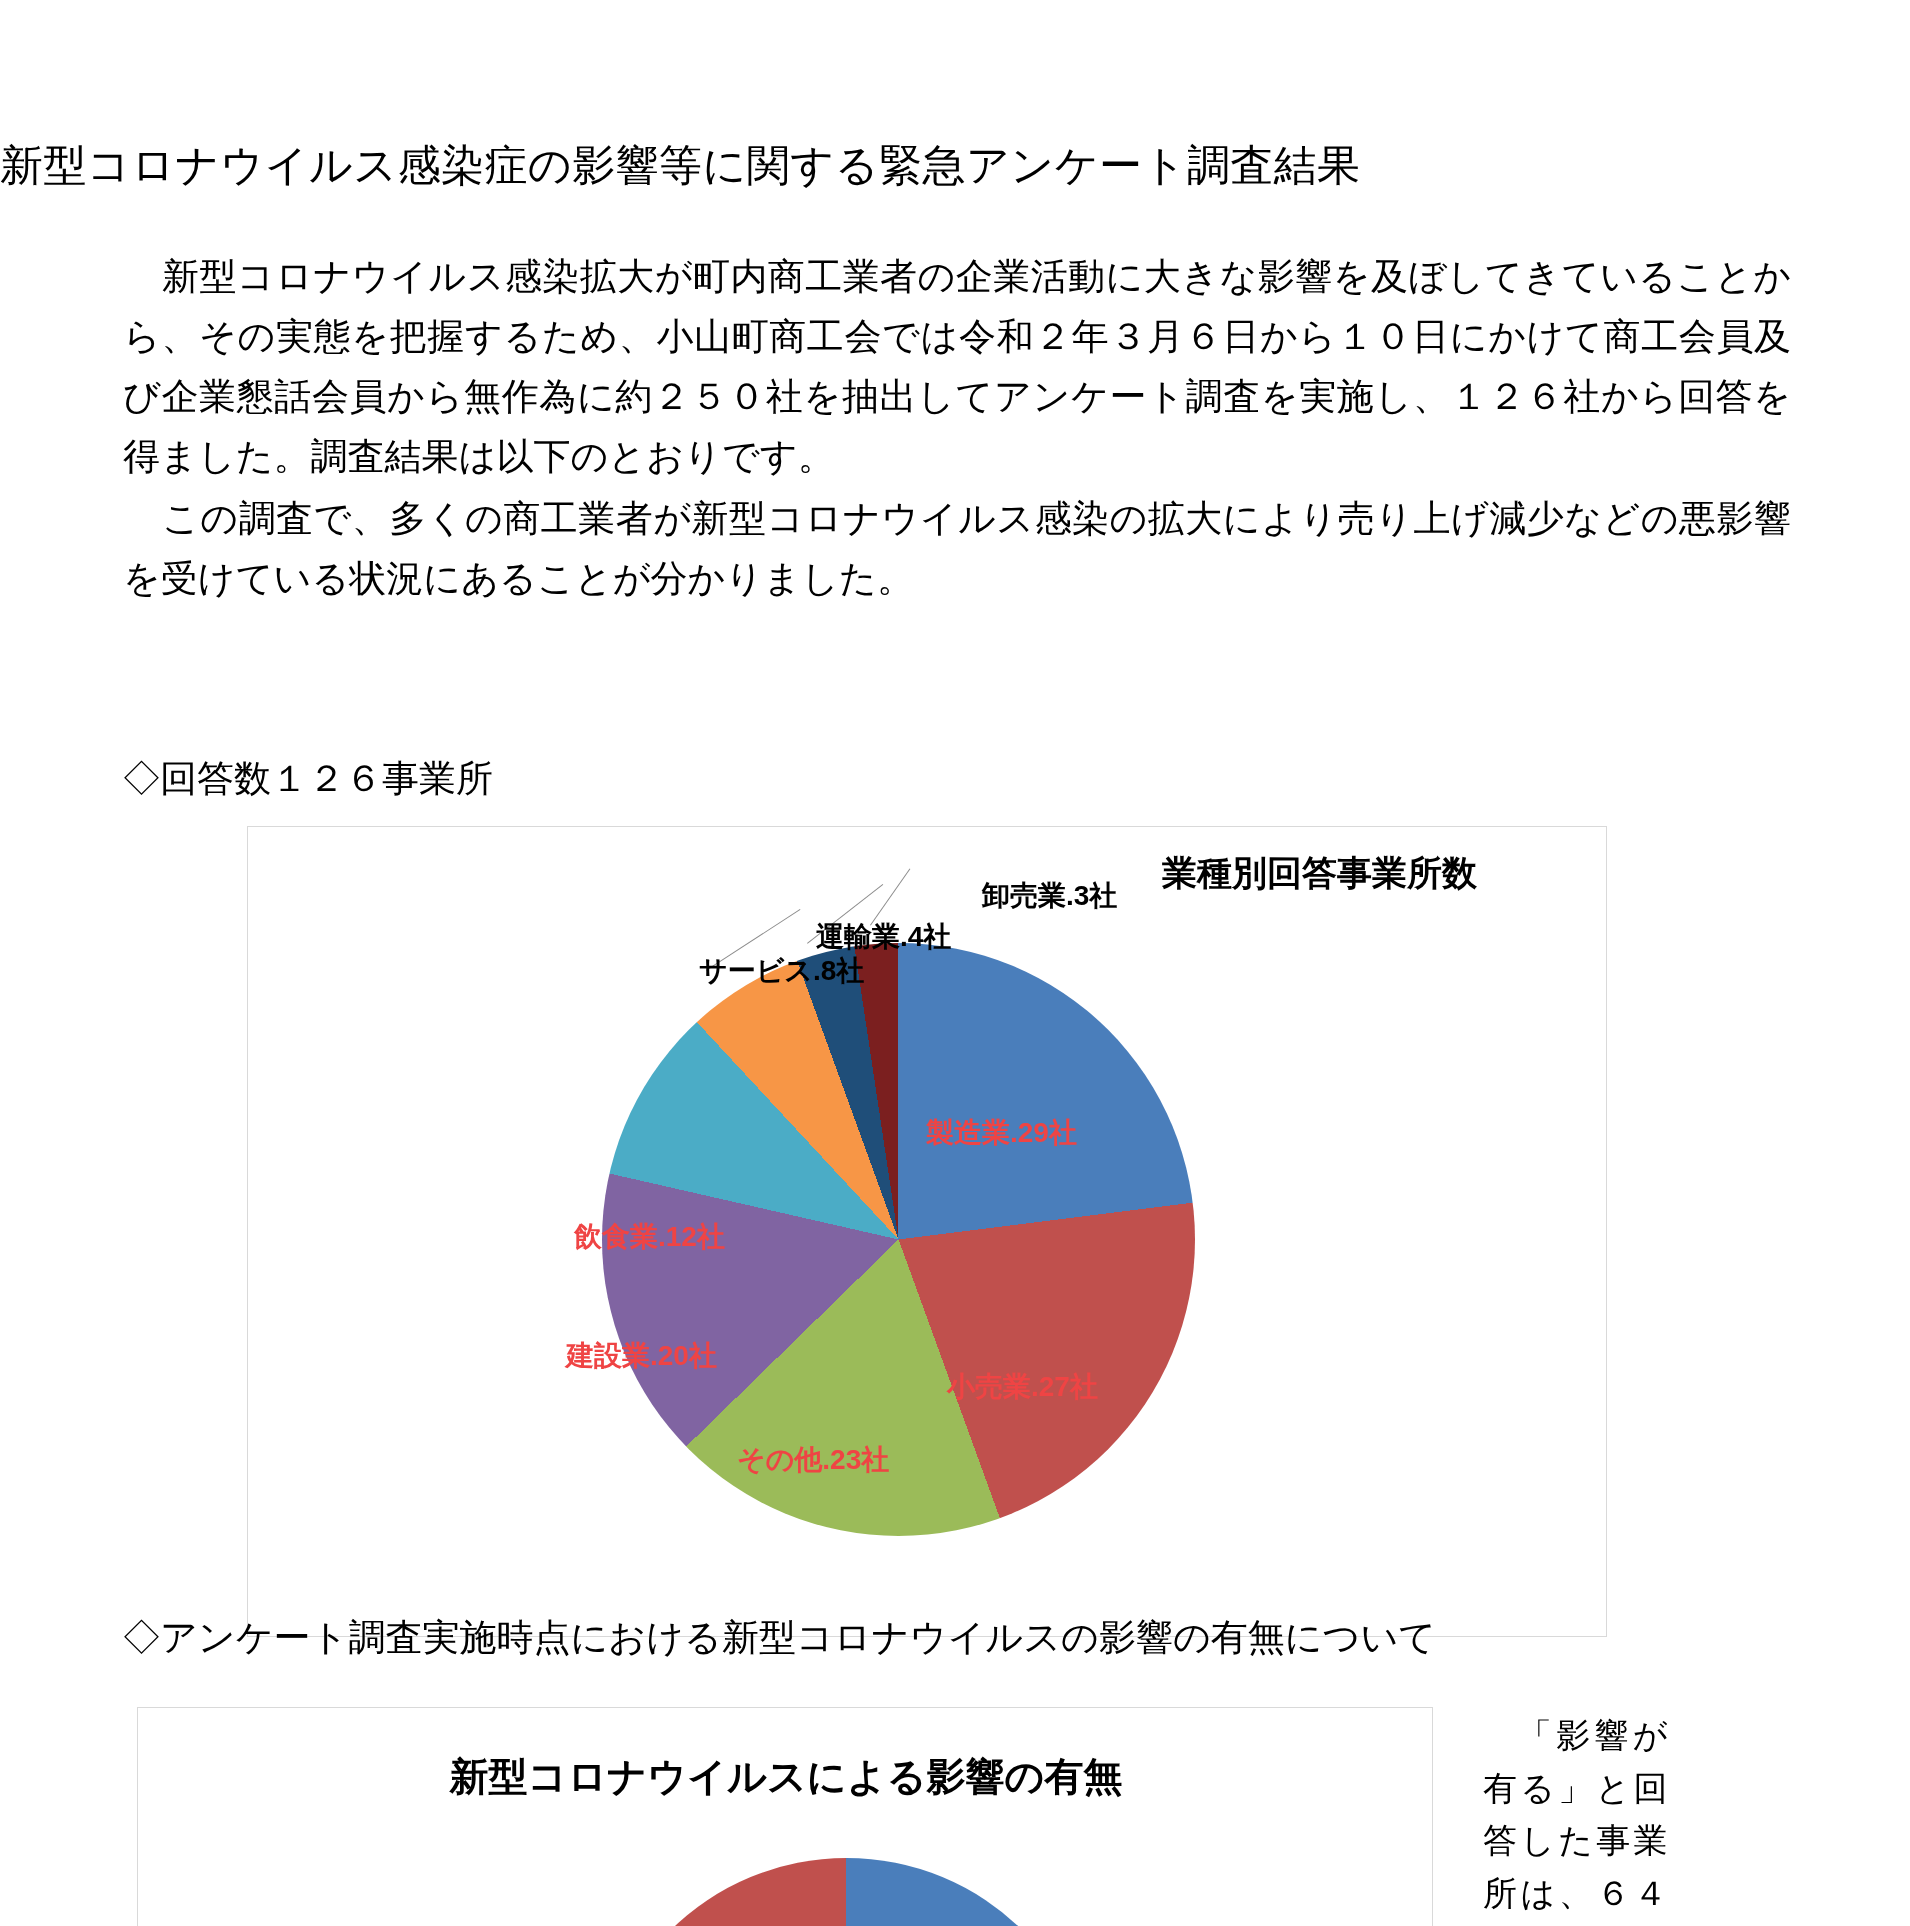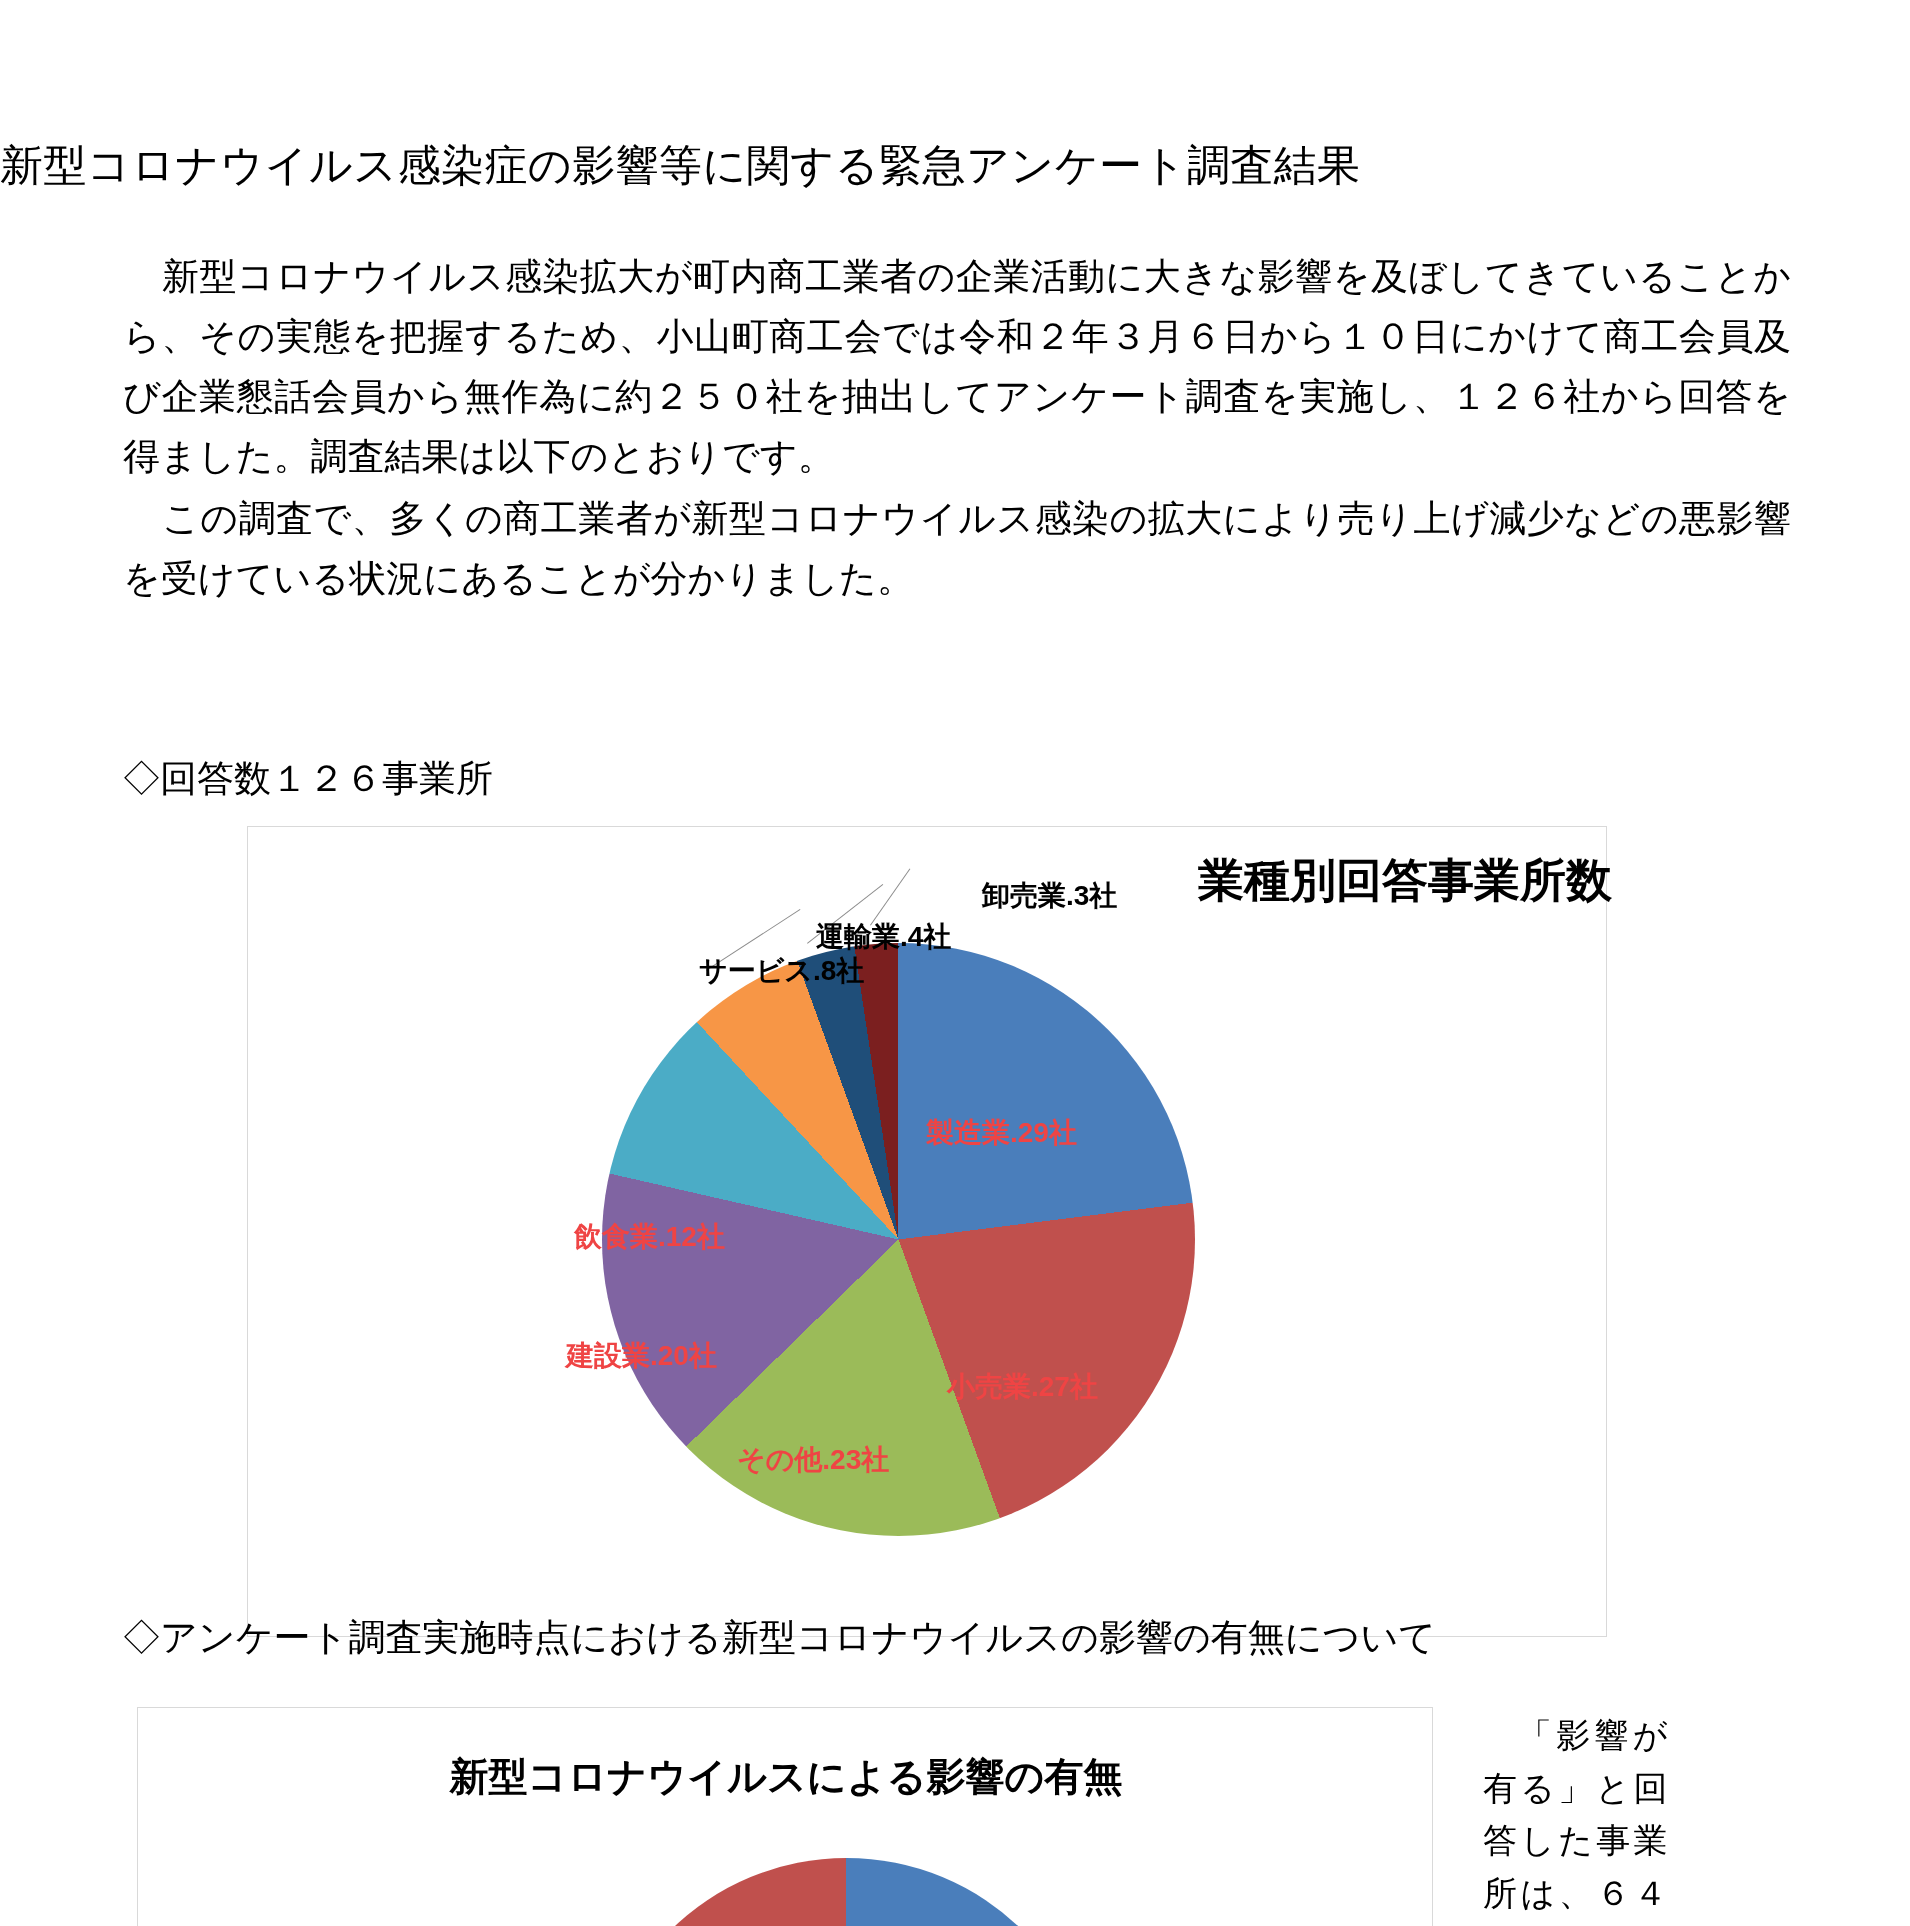--- a/index.html
+++ b/index.html
@@ -70,25 +70,25 @@
     border: 1.2px solid #d9d9d9;
   }
   #chart1-frame {
     left: 247px;
     top: 826px;
     width: 1360px;
     height: 811px;
   }
   #chart1-title {
     position: absolute;
-    left: 950px;
+    left: 914px;
     top: 23px;
     font-family: Liberation Sans, sans-serif;
     font-weight: bold;
-    font-size: 46px;
+    font-size: 35px;
     white-space: nowrap;
   }
 
   
   .pie {
     position: absolute;
     border-radius: 50%;
   }
   #pie1 {
     left: 354px;

